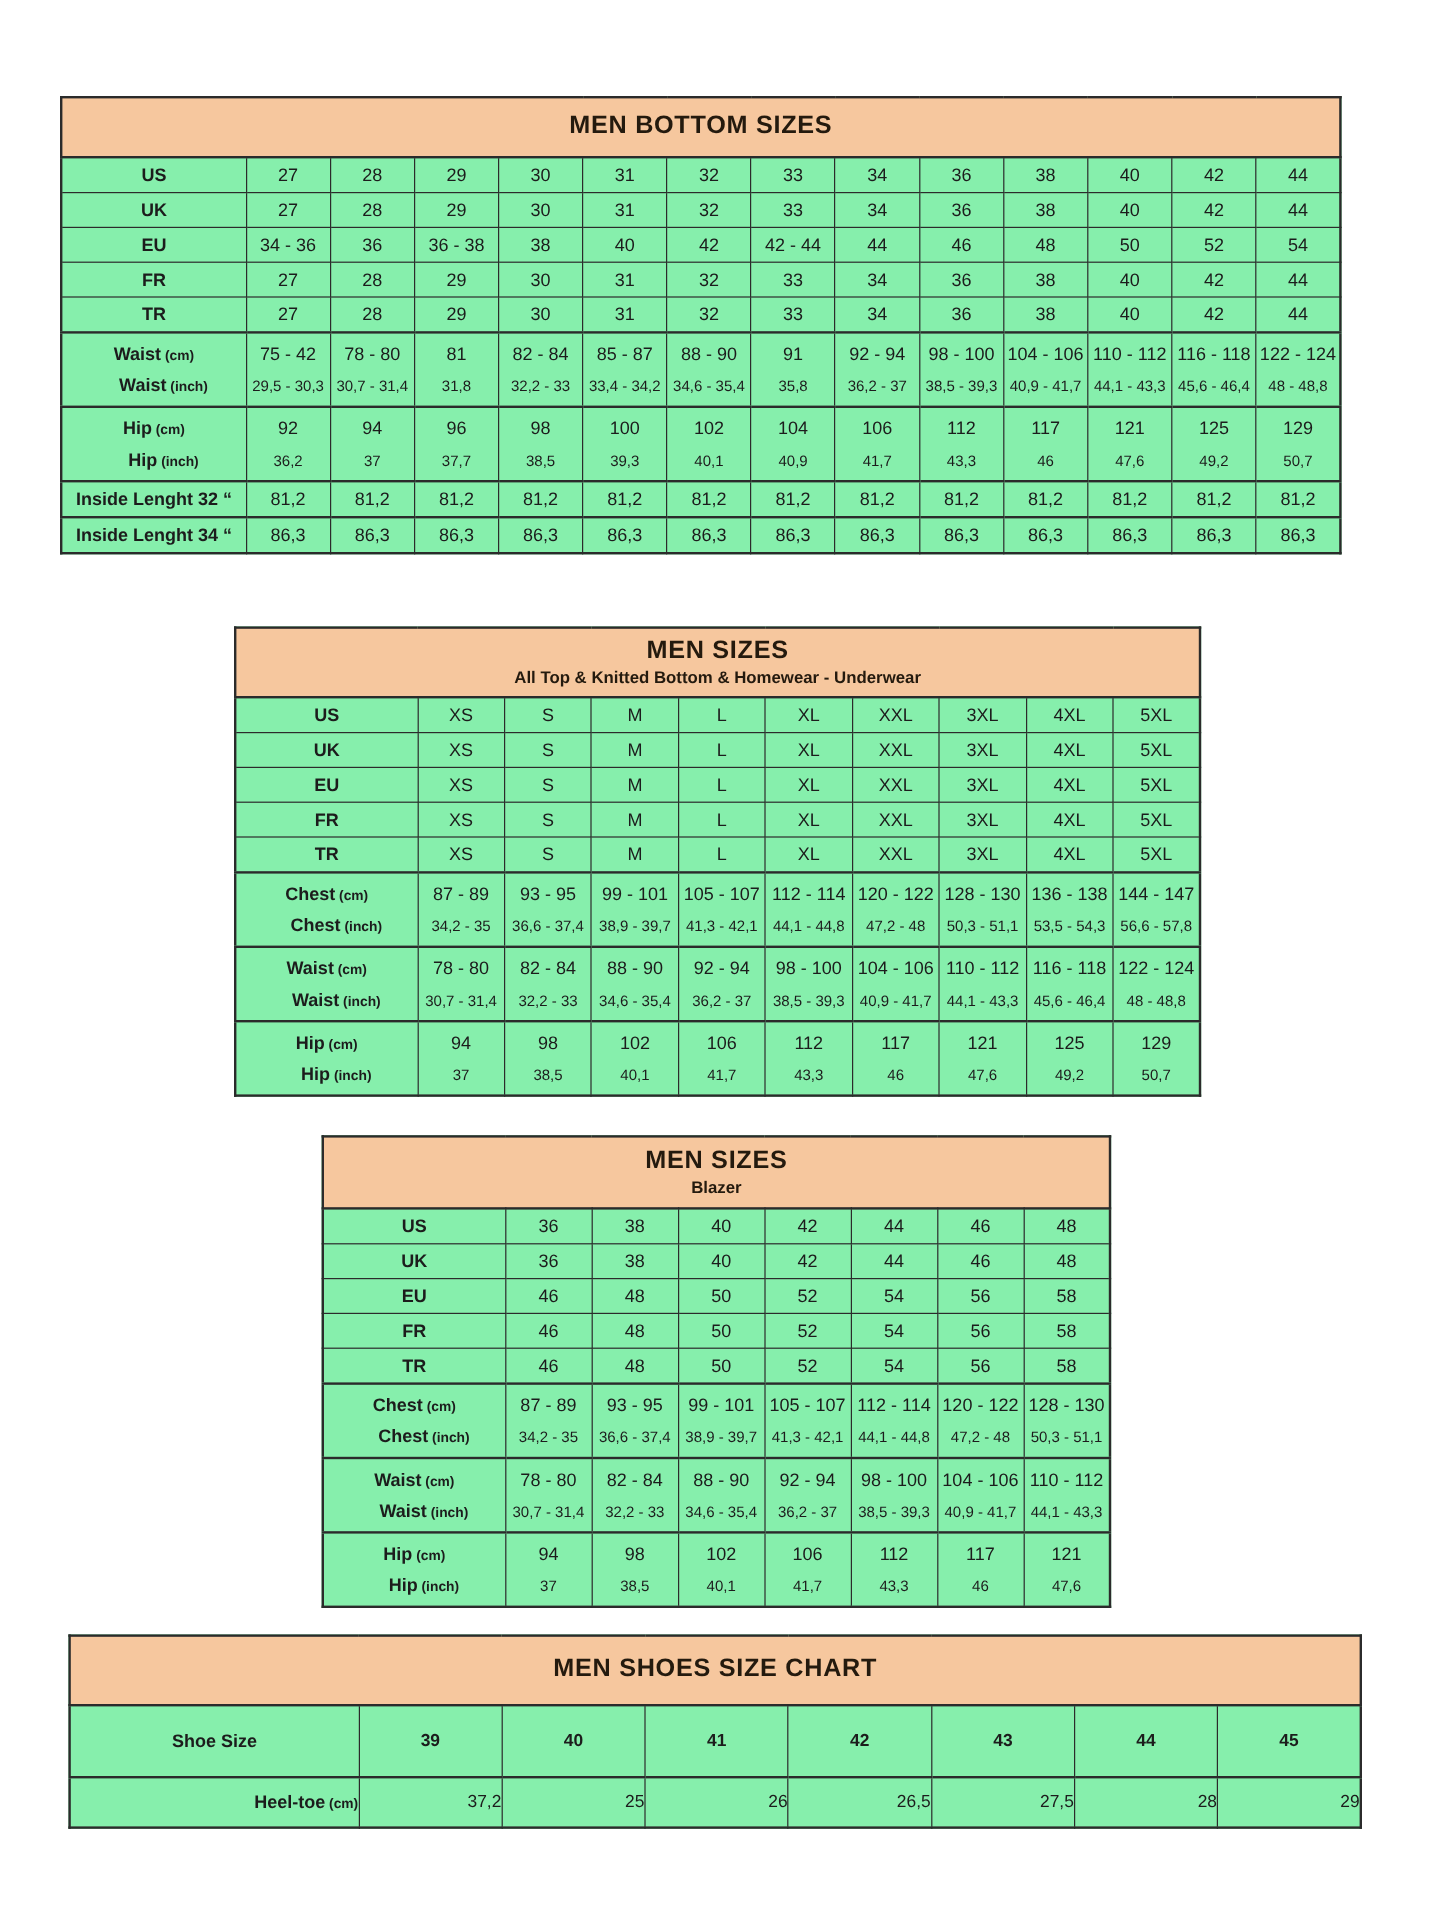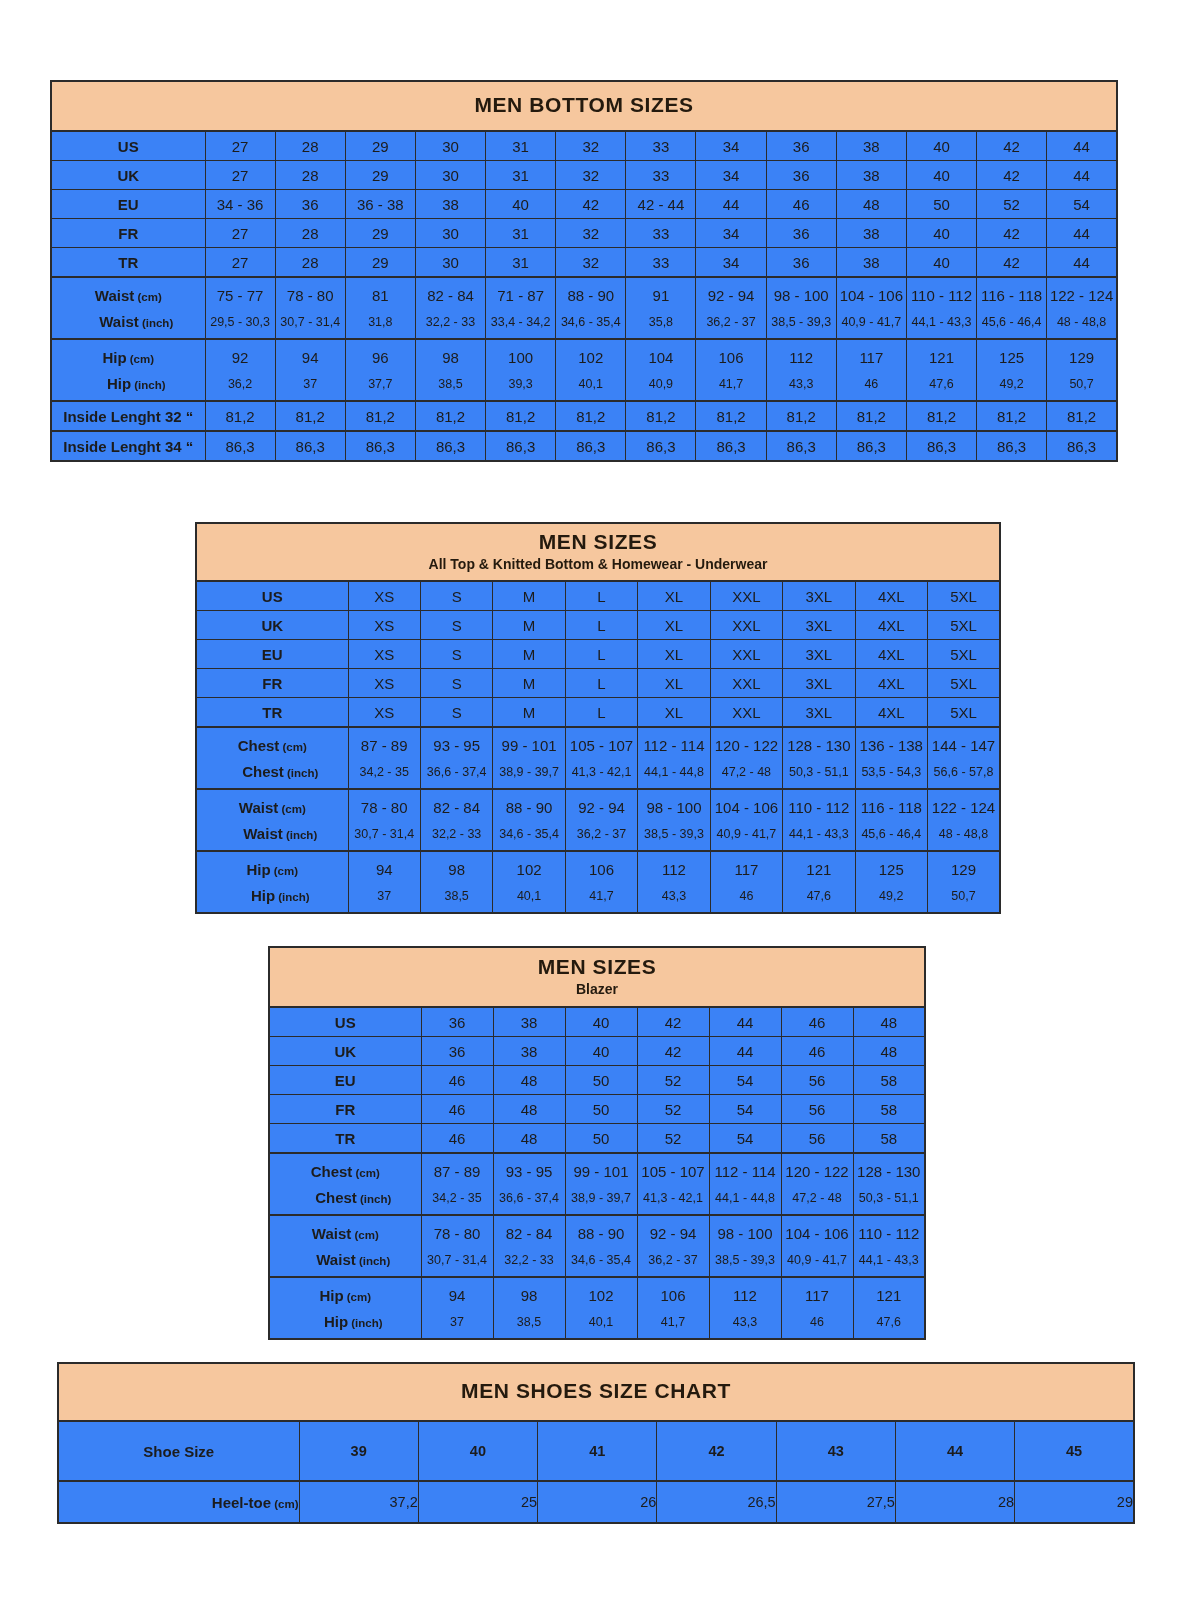--- a/index.html
+++ b/index.html
@@ -7,21 +7,21 @@
     width:1200px;height:1605px;background:#ffffff;position:relative;
     font-family:"Liberation Sans", sans-serif;color:#1c1c1c;
   }
   .tbl-wrap{position:absolute;}
   #t1{left:50px;  top:80px;   width:1068px;}
   #t2{left:195px; top:522px;  width:806px;}
   #t3{left:268px; top:946px;  width:658px;}
   #t4{left:57px;  top:1362px; width:1078px;}
 
   table.sz{border-collapse:collapse;table-layout:fixed;width:100%;
-    border:2px solid #2b2b2b;background:#3b82f6;padding-left:16px;}
+    border:2px solid #2b2b2b;background:#86efac;padding-left:16px;}
   table.sz td, table.sz th.lbl{
     border:1px solid #2b2b2b;text-align:center;font-size:15px;
     padding:0;overflow:hidden;white-space:nowrap;
   }
   th.band{
     background:#F6C79E;border:2px solid #2b2b2b;text-align:center;
     vertical-align:middle;padding:4px 0 6px 0;
   }
   #t1 th.band{height:38px;}
   #t2 th.band{height:46px;}
@@ -165,37 +165,37 @@
           <td>40</td>
           <td>42</td>
           <td>44</td>
         </tr>
         <tr class="pair thick">
           <th class="lbl">
             <div class="lab-line">Waist<span class="unit"> (cm)</span></div>
             <div class="lab-line">Waist<span class="unit"> (inch)</span></div>
           </th>
           <td>
-            <div class="v-cm">75 - 77</div>
+            <div class="v-cm">75 - 42</div>
             <div class="v-in">29,5 - 30,3</div>
           </td>
           <td>
             <div class="v-cm">78 - 80</div>
             <div class="v-in">30,7 - 31,4</div>
           </td>
           <td>
             <div class="v-cm">81</div>
             <div class="v-in">31,8</div>
           </td>
           <td>
             <div class="v-cm">82 - 84</div>
             <div class="v-in">32,2 - 33</div>
           </td>
           <td>
-            <div class="v-cm">71 - 87</div>
+            <div class="v-cm">85 - 87</div>
             <div class="v-in">33,4 - 34,2</div>
           </td>
           <td>
             <div class="v-cm">88 - 90</div>
             <div class="v-in">34,6 - 35,4</div>
           </td>
           <td>
             <div class="v-cm">91</div>
             <div class="v-in">35,8</div>
           </td>

